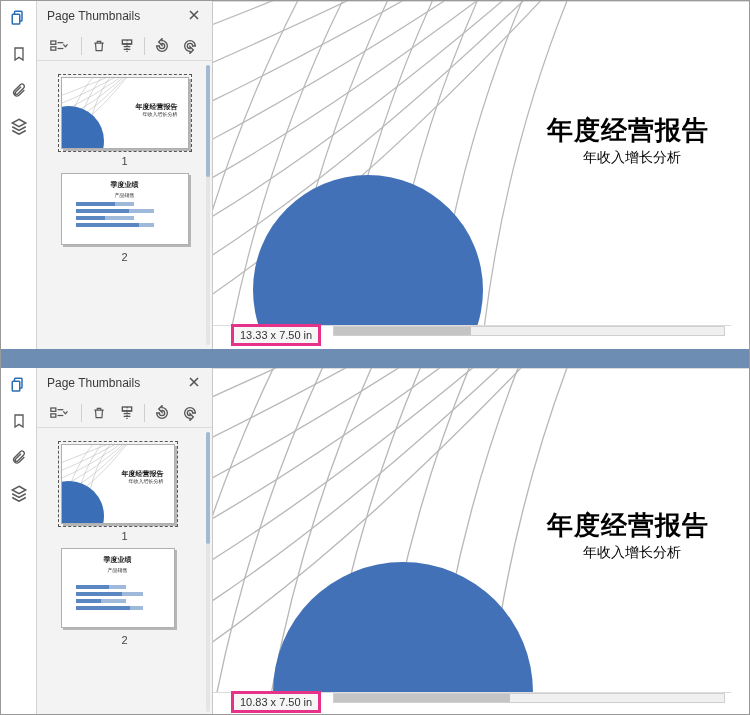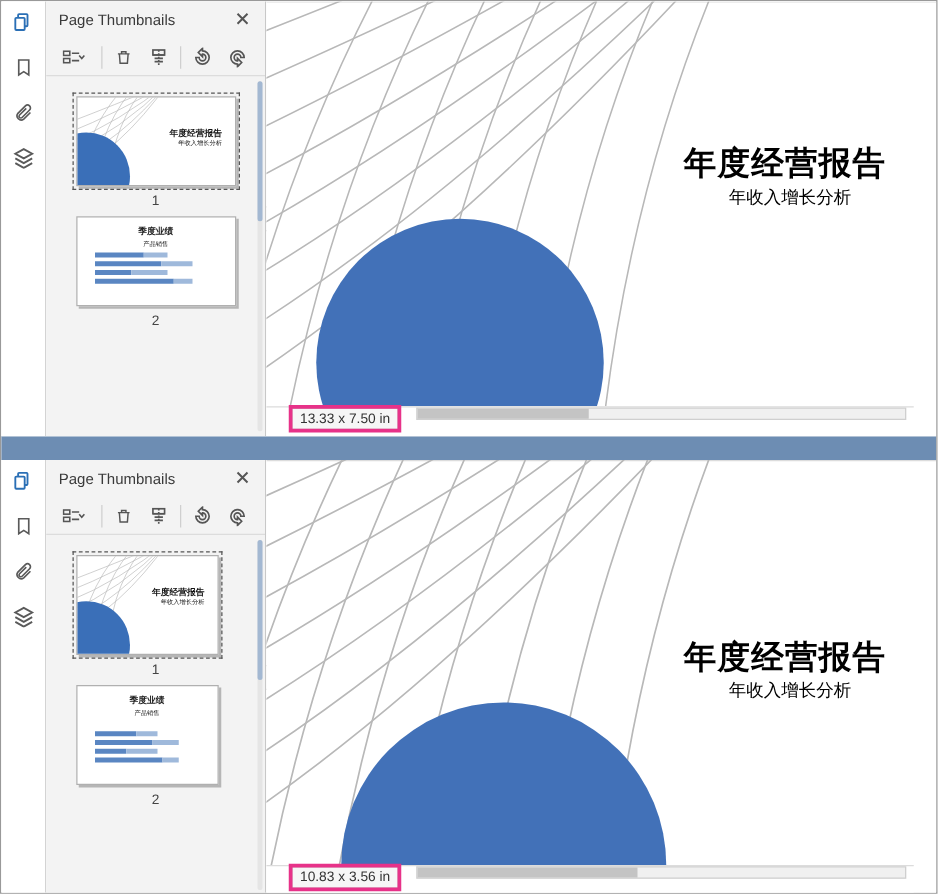--- a/index.html
+++ b/index.html
@@ -380,21 +380,21 @@
             <path d="M260 520 Q 285 200 440 -50"></path>
           <path d="M310 520 Q 330 200 480 -50"></path>
         </g>
       </svg>
       <div class="circle" style="left:60px; bottom:-130px; width:260px; height:260px;"></div>
       <div class="bigtitle" style="top:140px;">年度经营报告</div>
       <div class="subtitle" style="top:176px;">年收入增长分析</div>
     </div>
     <div class="statusbar">
       <div class="size-box">
-        <span>10.83 x 3.56 in</span>
+        <span>10.83 x 7.50 in</span>
         <div class="size-highlight"></div>
       </div>
       <div class="hscroll">
           <div class="thumbH" style="width:45%"></div>
         </div>
     </div>
   </div>
 </div>
 
 </body></html>

